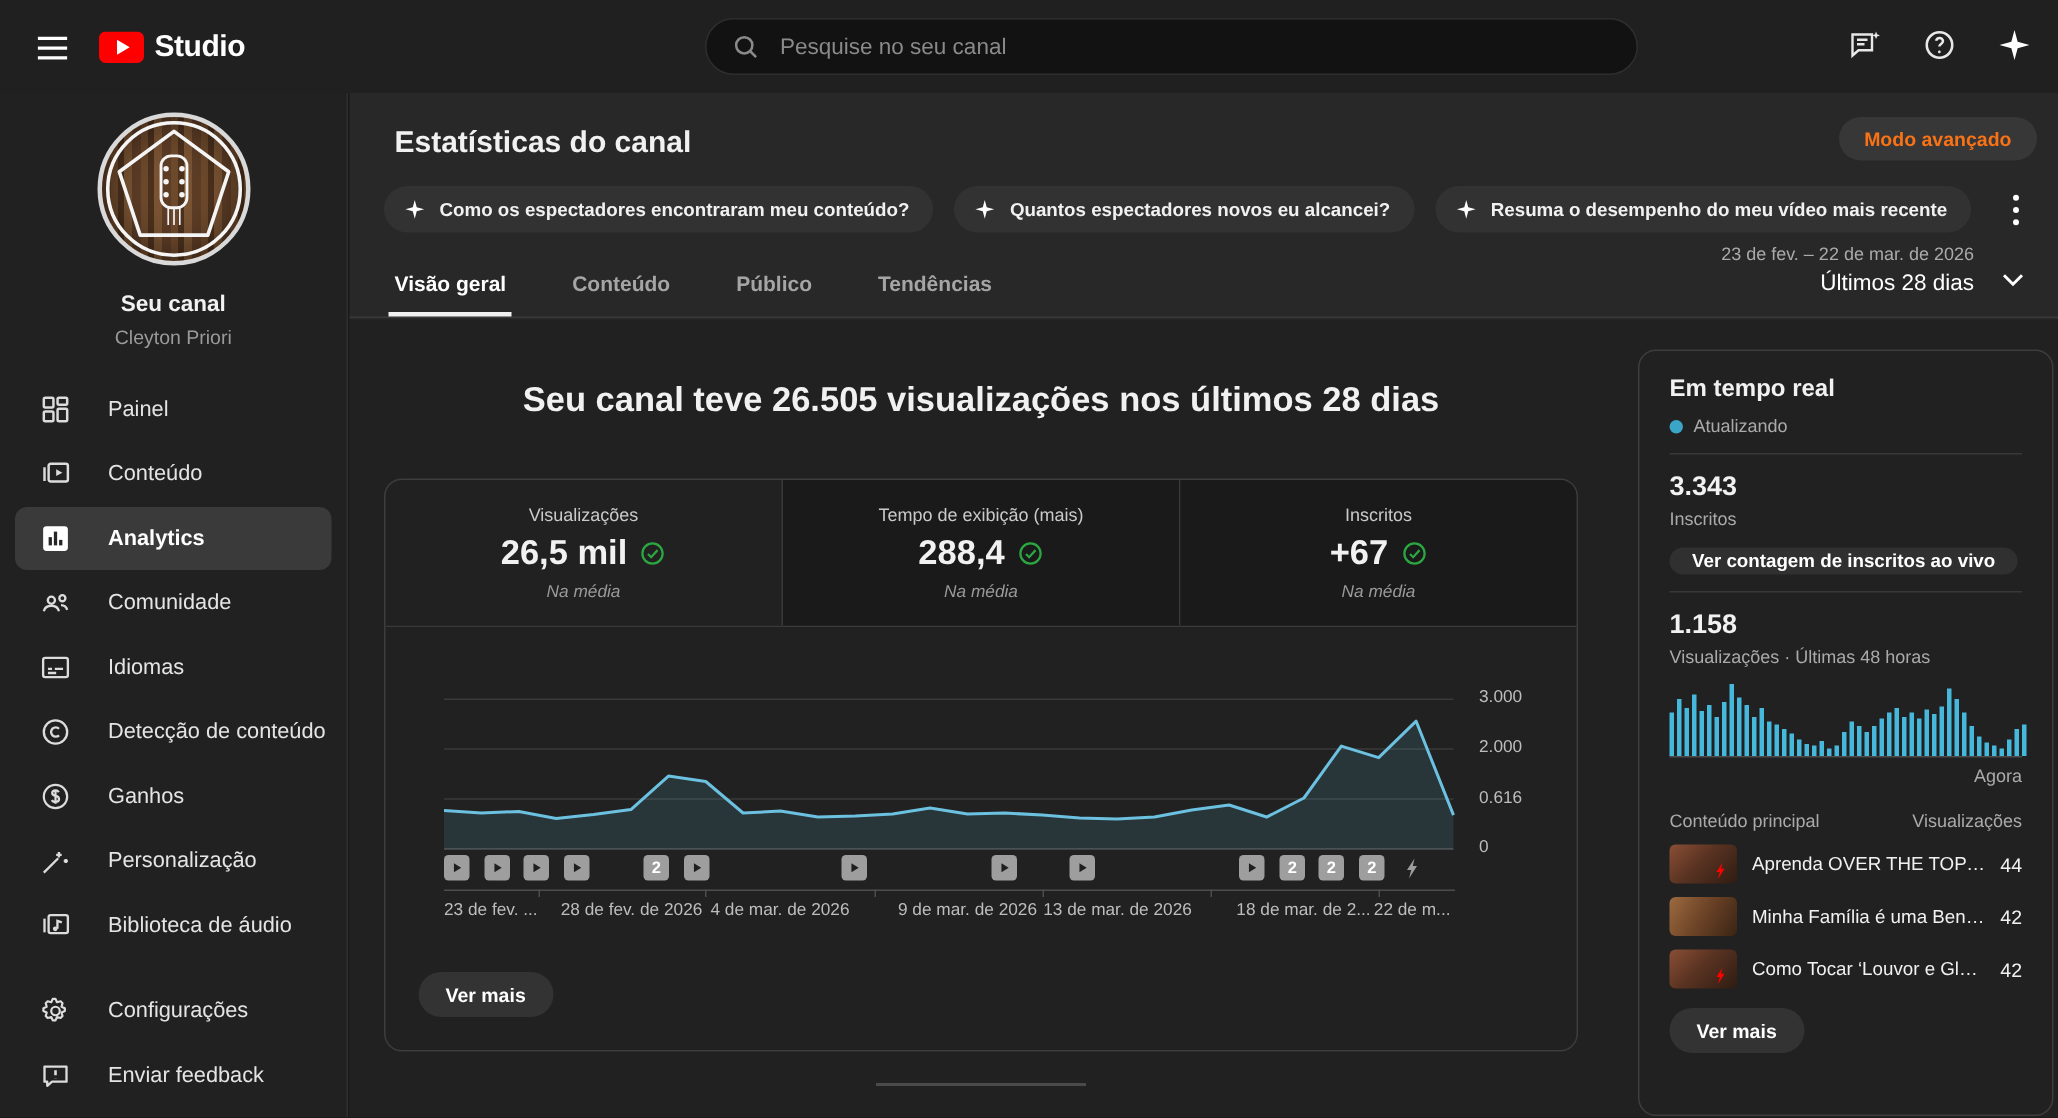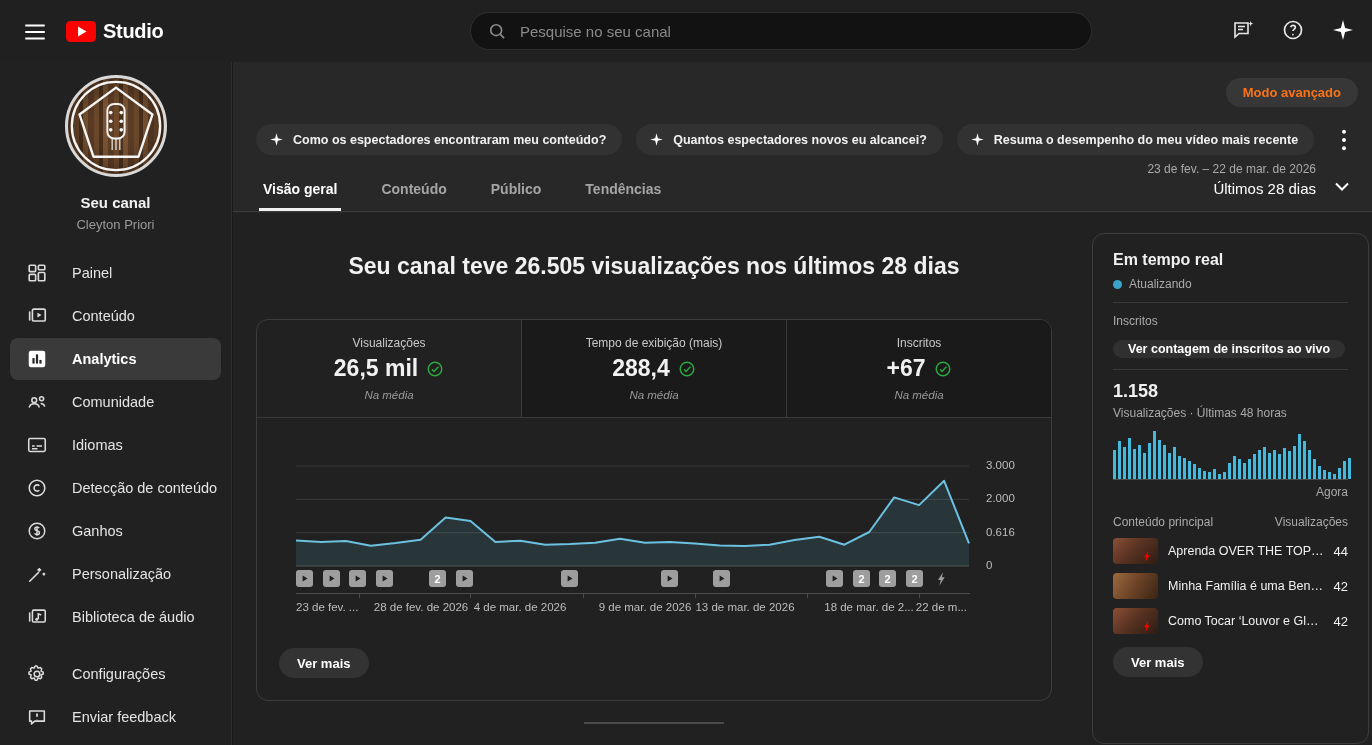--- a/index.html
+++ b/index.html
@@ -293,20 +293,21 @@
               <path d="M12 8.2v3.6M12 14.3v.2" stroke-width="1.9"></path>
             </svg>
           </span>
           <span>Enviar feedback</span>
         </div>
       </nav>
   </aside>
 
   <main class="main">
     <div class="header-zone">
+      <h1 class="page-title">Estatísticas do canal</h1>
       <button class="advanced-btn">Modo avançado</button>
       <div class="chips-row" id="chips-row">
           <button class="chip">
             <span style="display: flex;">
               <svg viewBox="0 0 24 24">
                 <path d="M12 2l2.1 7.9L22 12l-7.9 2.1L12 22l-2.1-7.9L2 12l7.9-2.1z" fill="#fff"></path>
               </svg>
             </span>
             <span>Como os espectadores encontraram meu conteúdo?</span>
           </button>
@@ -491,20 +492,21 @@
           <div></div>
         </div>
 
       <aside class="realtime-card">
         <div class="rt-title">Em tempo real</div>
         <div class="rt-updating">
           <span class="rt-dot"></span>
           <span>Atualizando</span>
         </div>
         <div class="rt-divider"></div>
+        <div class="rt-number">3.343</div>
         <div class="rt-sub">Inscritos</div>
         <button class="rt-live-btn">Ver contagem de inscritos ao vivo</button>
         <div class="rt-divider"></div>
         <div class="rt-number">1.158</div>
         <div class="rt-sub">Visualizações · Últimas 48 horas</div>
         <div class="rt-bars" id="rt-bars">
             <div class="rt-bar" style="height: 29px;"></div>
             <div class="rt-bar" style="height: 38px;"></div>
             <div class="rt-bar" style="height: 32px;"></div>
             <div class="rt-bar" style="height: 41px;"></div>

